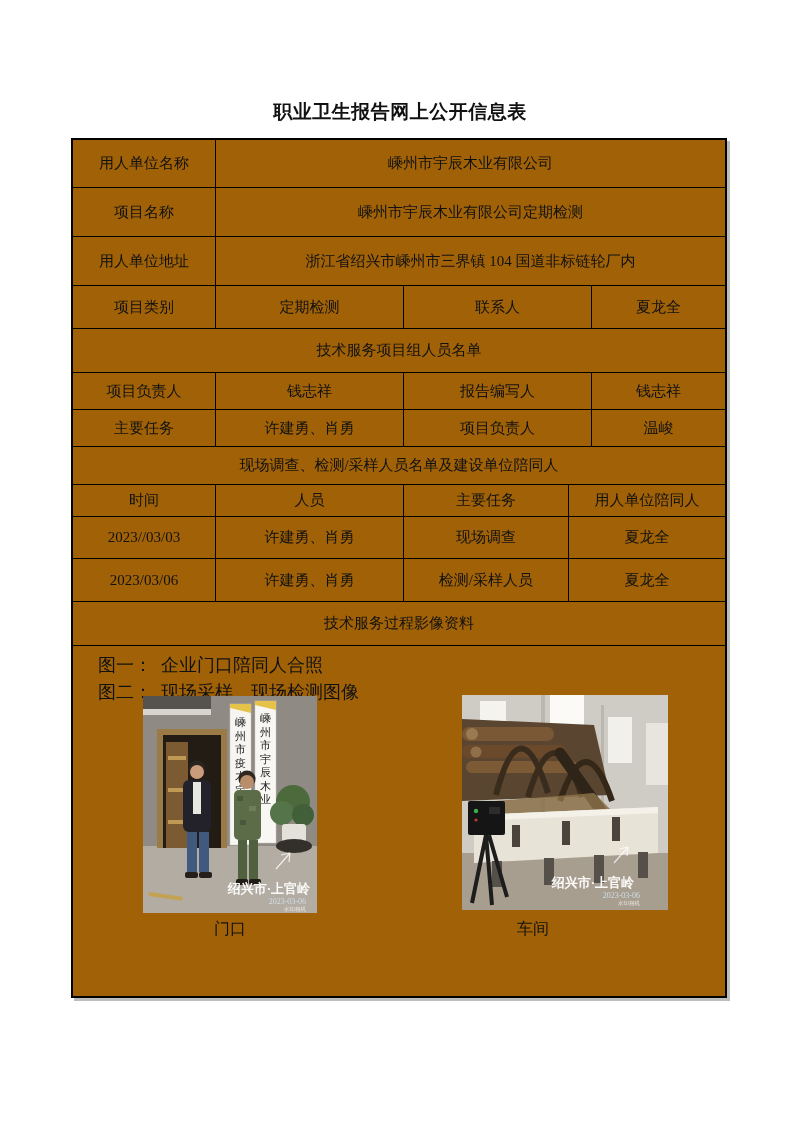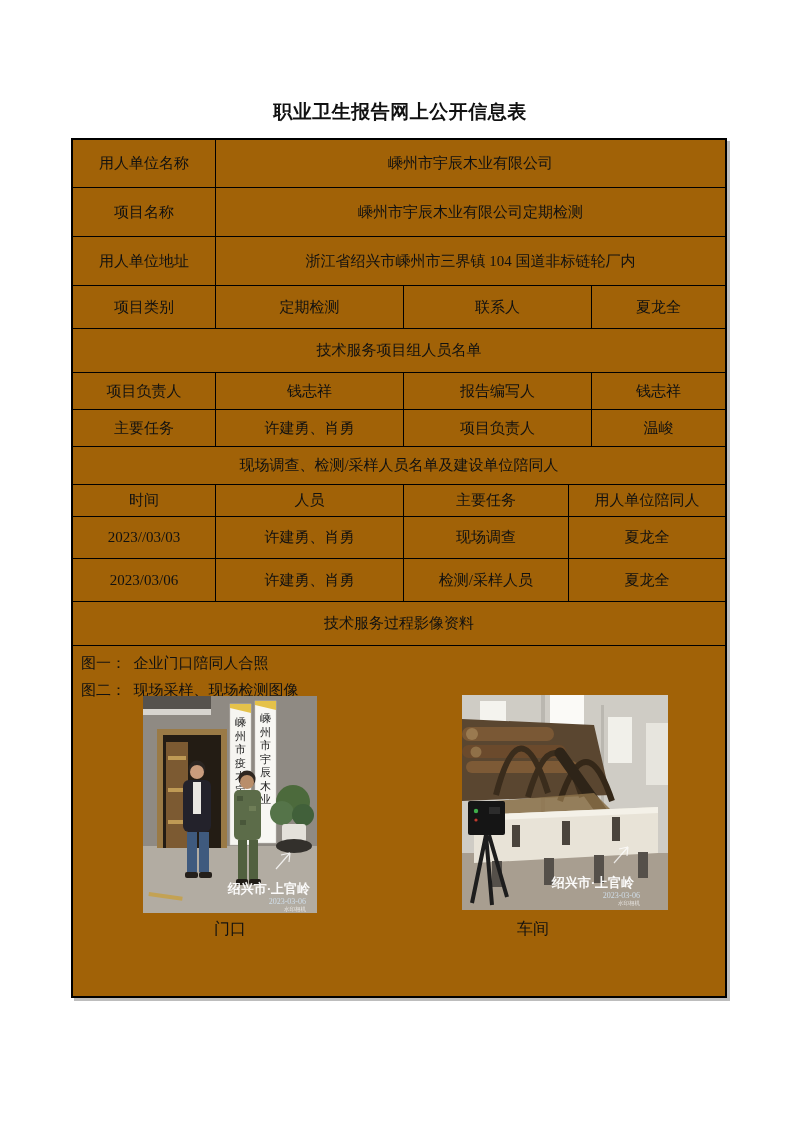--- a/index.html
+++ b/index.html
@@ -29,21 +29,21 @@
   .c-label { width:21.93%; }
   .c-rest  { width:78.07%; }
   .c2      { width:28.83%; }
   .b3      { width:28.83%; }
   .b4      { width:20.41%; }
   .s3      { width:25.31%;text-align:right; }
   .s4      { width:23.93%; }
   .c-full  { width:100%; }
   
   .media-cell { display:block; position:relative; padding:0; text-align:left; }
-  .caption { position:absolute; left:8px; font-size:15px; white-space:pre; }
+  .caption { position:absolute; left:25px; font-size:18px; white-space:pre; }
   .caption.one { top:7px; }
   .caption.two { top:34px; }
   .photo { position:absolute; top:50px; display:block; }
   .photo.entrance { left:70px; }
   .photo.workshop { left:389px; top:49px; }
   .photo-label { position:absolute; top:272px; font-size:16px; text-align:center; }
   .photo-label.one { left:70px; width:174px; }
   .photo-label.two { left:400px; width:120px; }
   svg text { font-family:"Liberation Serif","DejaVu Serif",serif; }
 </style>

